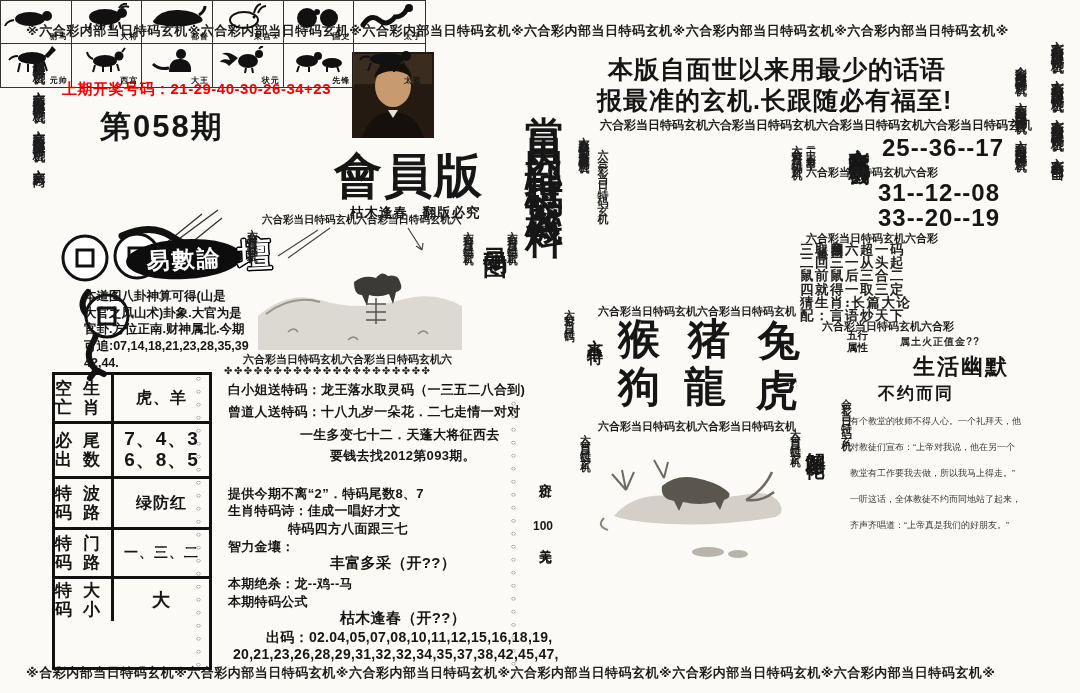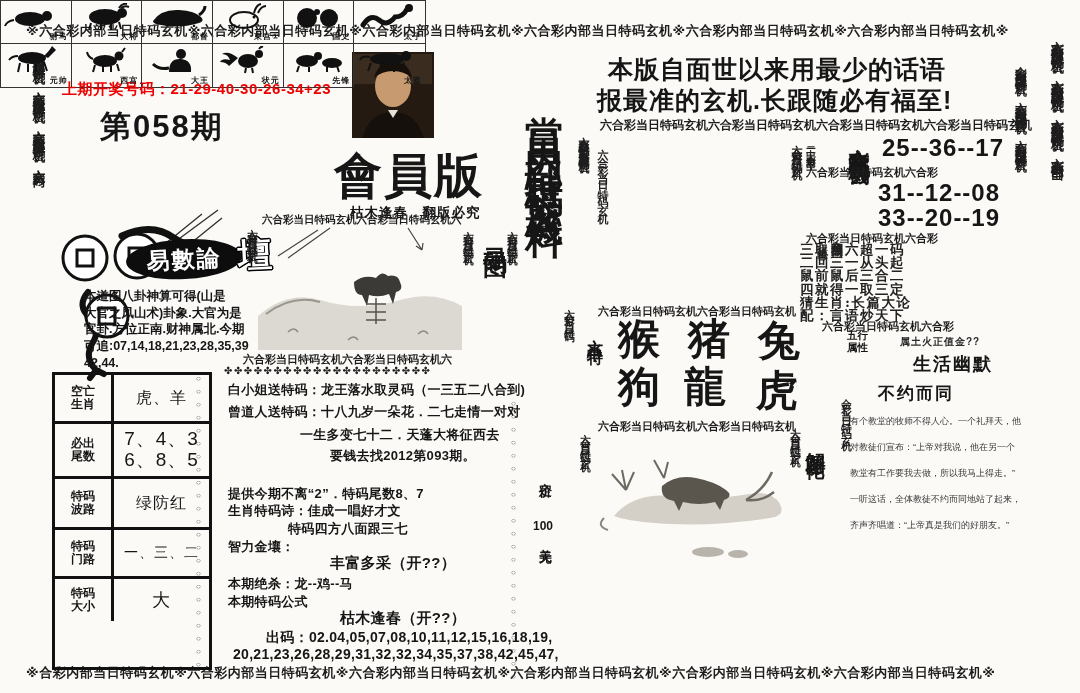--- a/index.html
+++ b/index.html
@@ -39,22 +39,22 @@
   #div-land-top{left:262px;top:213px;font-size:10.5px;}
   #div-land-bot{left:243px;top:352px;font-size:11px;}
   #vf4{left:246px;top:220px;height:138px;font-size:10.5px;letter-spacing:3px;}
   #vf5{left:462px;top:222px;height:138px;font-size:10.5px;letter-spacing:3px;}
   #xunmatu{left:479px;top:228px;height:96px;font-size:24px;letter-spacing:4px;}
   #vf6{left:506px;top:222px;height:138px;font-size:10.5px;letter-spacing:3px;}
   
   #ltable{left:52px;top:372px;width:154px;height:292px;border:3px solid #111;}
   .trow{display:flex;border-bottom:3px solid #111;}
   .trow:last-child{border-bottom:none;}
-  .tlab{width:56px;border-right:3px solid #111;display:flex;flex-direction:column;align-items:center;justify-content:center;font-size:12px;font-weight:700;line-height:1.12;}
-  .tval{flex:1;display:flex;flex-direction:column;align-items:center;justify-content:center;font-size:15px;font-weight:400;letter-spacing:1px;}
+  .tlab{width:56px;border-right:3px solid #111;display:flex;flex-direction:row;align-items:center;justify-content:center;font-size:17px;font-weight:700;line-height:1.12;}
+  .tval{flex:1;display:flex;flex-direction:column;align-items:center;justify-content:center;font-size:15px;font-weight:700;letter-spacing:1px;}
   #dots-left{left:194px;top:374px;height:288px;font-size:8px;letter-spacing:4px;color:#555;}
   #dots-mid{left:509px;top:386px;height:276px;font-size:8px;letter-spacing:4px;color:#555;}
   
   #flowers{left:224px;top:365px;font-size:10px;letter-spacing:1.5px;color:#222;}
   .tip{position:absolute;font-size:13px;font-weight:700;white-space:nowrap;letter-spacing:.3px;}
   
   #main-title{left:518px;top:86px;height:480px;font-size:38px;letter-spacing:13px;font-weight:700;}
   #price1{left:536px;top:472px;height:40px;font-size:13px;letter-spacing:3px;}
   #price2{left:533px;top:519px;font-size:12px;}
   #price3{left:536px;top:538px;height:40px;font-size:13px;letter-spacing:3px;}
@@ -77,21 +77,21 @@
   #num3{left:878px;top:204px;}
   #ndiv1{left:806px;top:165px;font-size:11px;}
   #ndiv2{left:806px;top:231px;font-size:11px;}
   #ndiv3{left:822px;top:319px;font-size:11px;}
   
   #poem{left:800px;top:243px;font-size:13.5px;line-height:13.2px;font-weight:700;letter-spacing:1.5px;color:#222;}
   
   #wx1{left:847px;top:329px;font-size:10.5px;font-weight:700;}
   #wx2{left:847px;top:341px;font-size:10.5px;font-weight:700;}
   #wxv{left:900px;top:335px;font-size:10px;font-weight:700;letter-spacing:1px;color:#2a2a2a;}
-  #humor-title{left:913px;top:352px;font-size:18px;letter-spacing:2px;}
+  #humor-title{left:913px;top:352px;font-size:22px;letter-spacing:2px;}
   #humor-sub{left:878px;top:382px;font-size:17px;letter-spacing:2px;}
   #humor-lines{left:850px;top:408px;font-size:9px;line-height:26px;color:#3a3a3a;letter-spacing:0;white-space:nowrap;}
   
   #lx-top{left:598px;top:304px;font-size:11px;}
   #lx-bot{left:598px;top:419px;font-size:11px;}
   #lx-label{left:584px;top:327px;height:90px;font-size:16px;letter-spacing:3px;}
   .animal{position:absolute;font-size:42px;font-weight:700;line-height:1;}
   
   #dragon{left:596px;top:430px;width:192px;height:138px;}
   #jietulao{left:803px;top:436px;height:94px;font-size:20px;letter-spacing:4px;}

